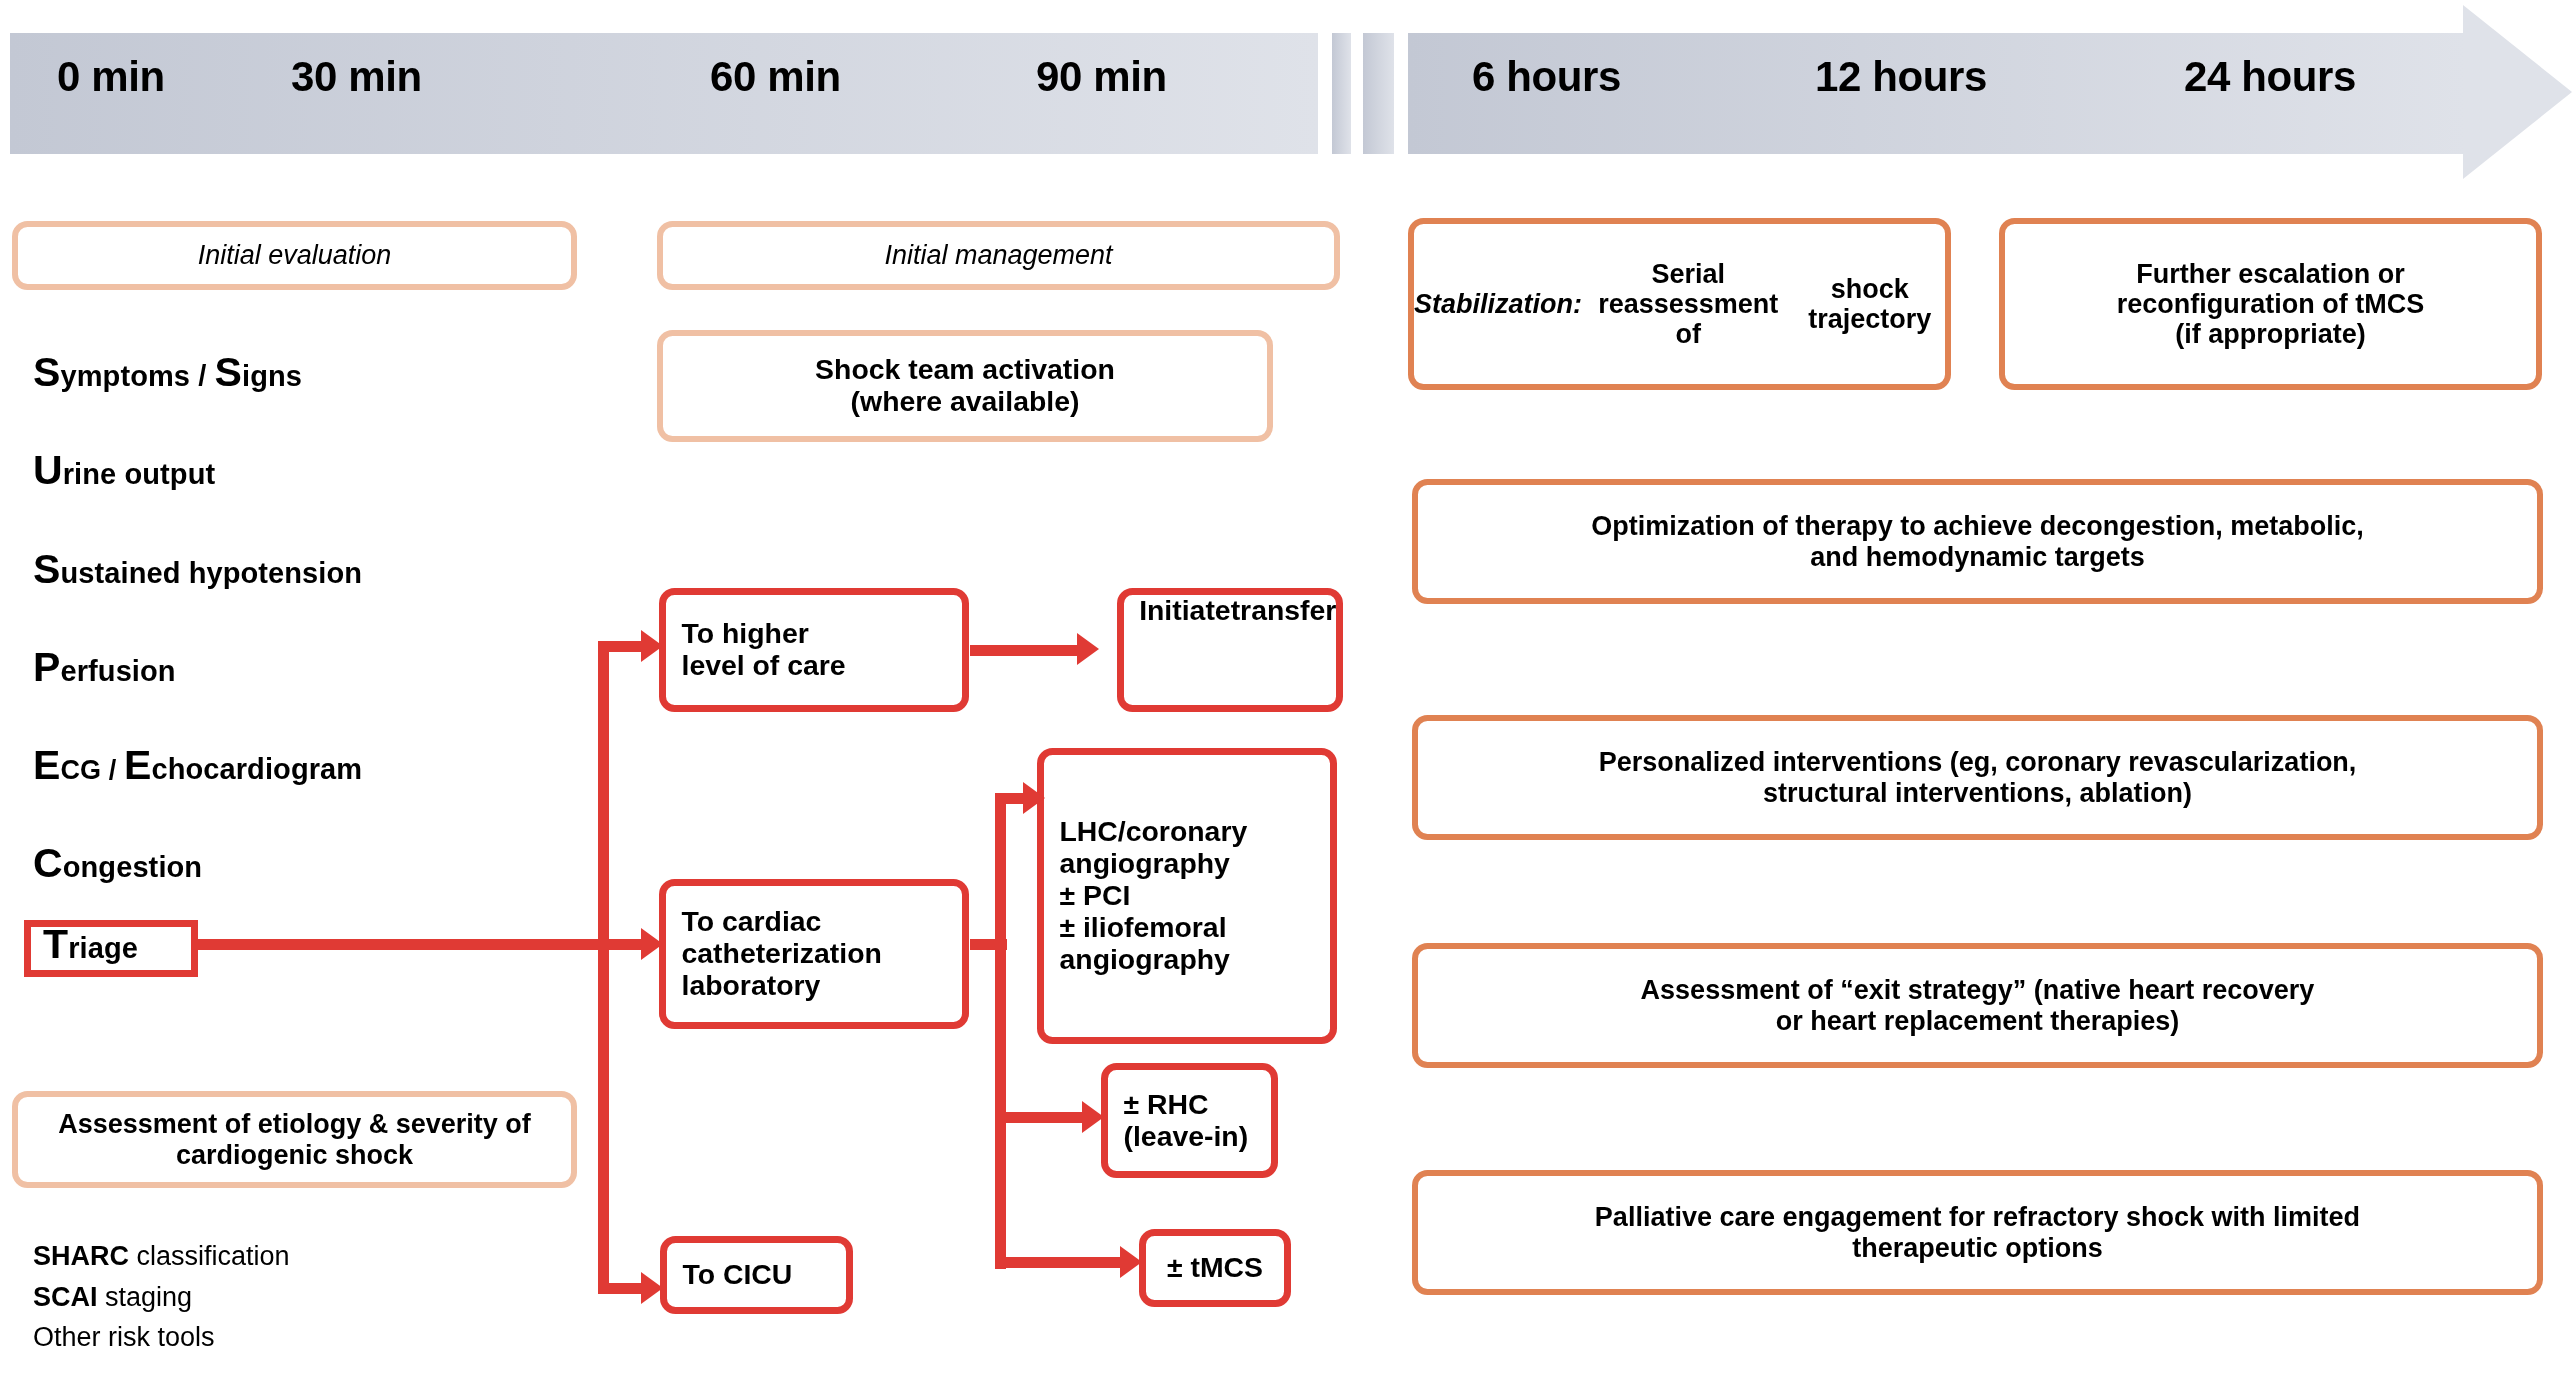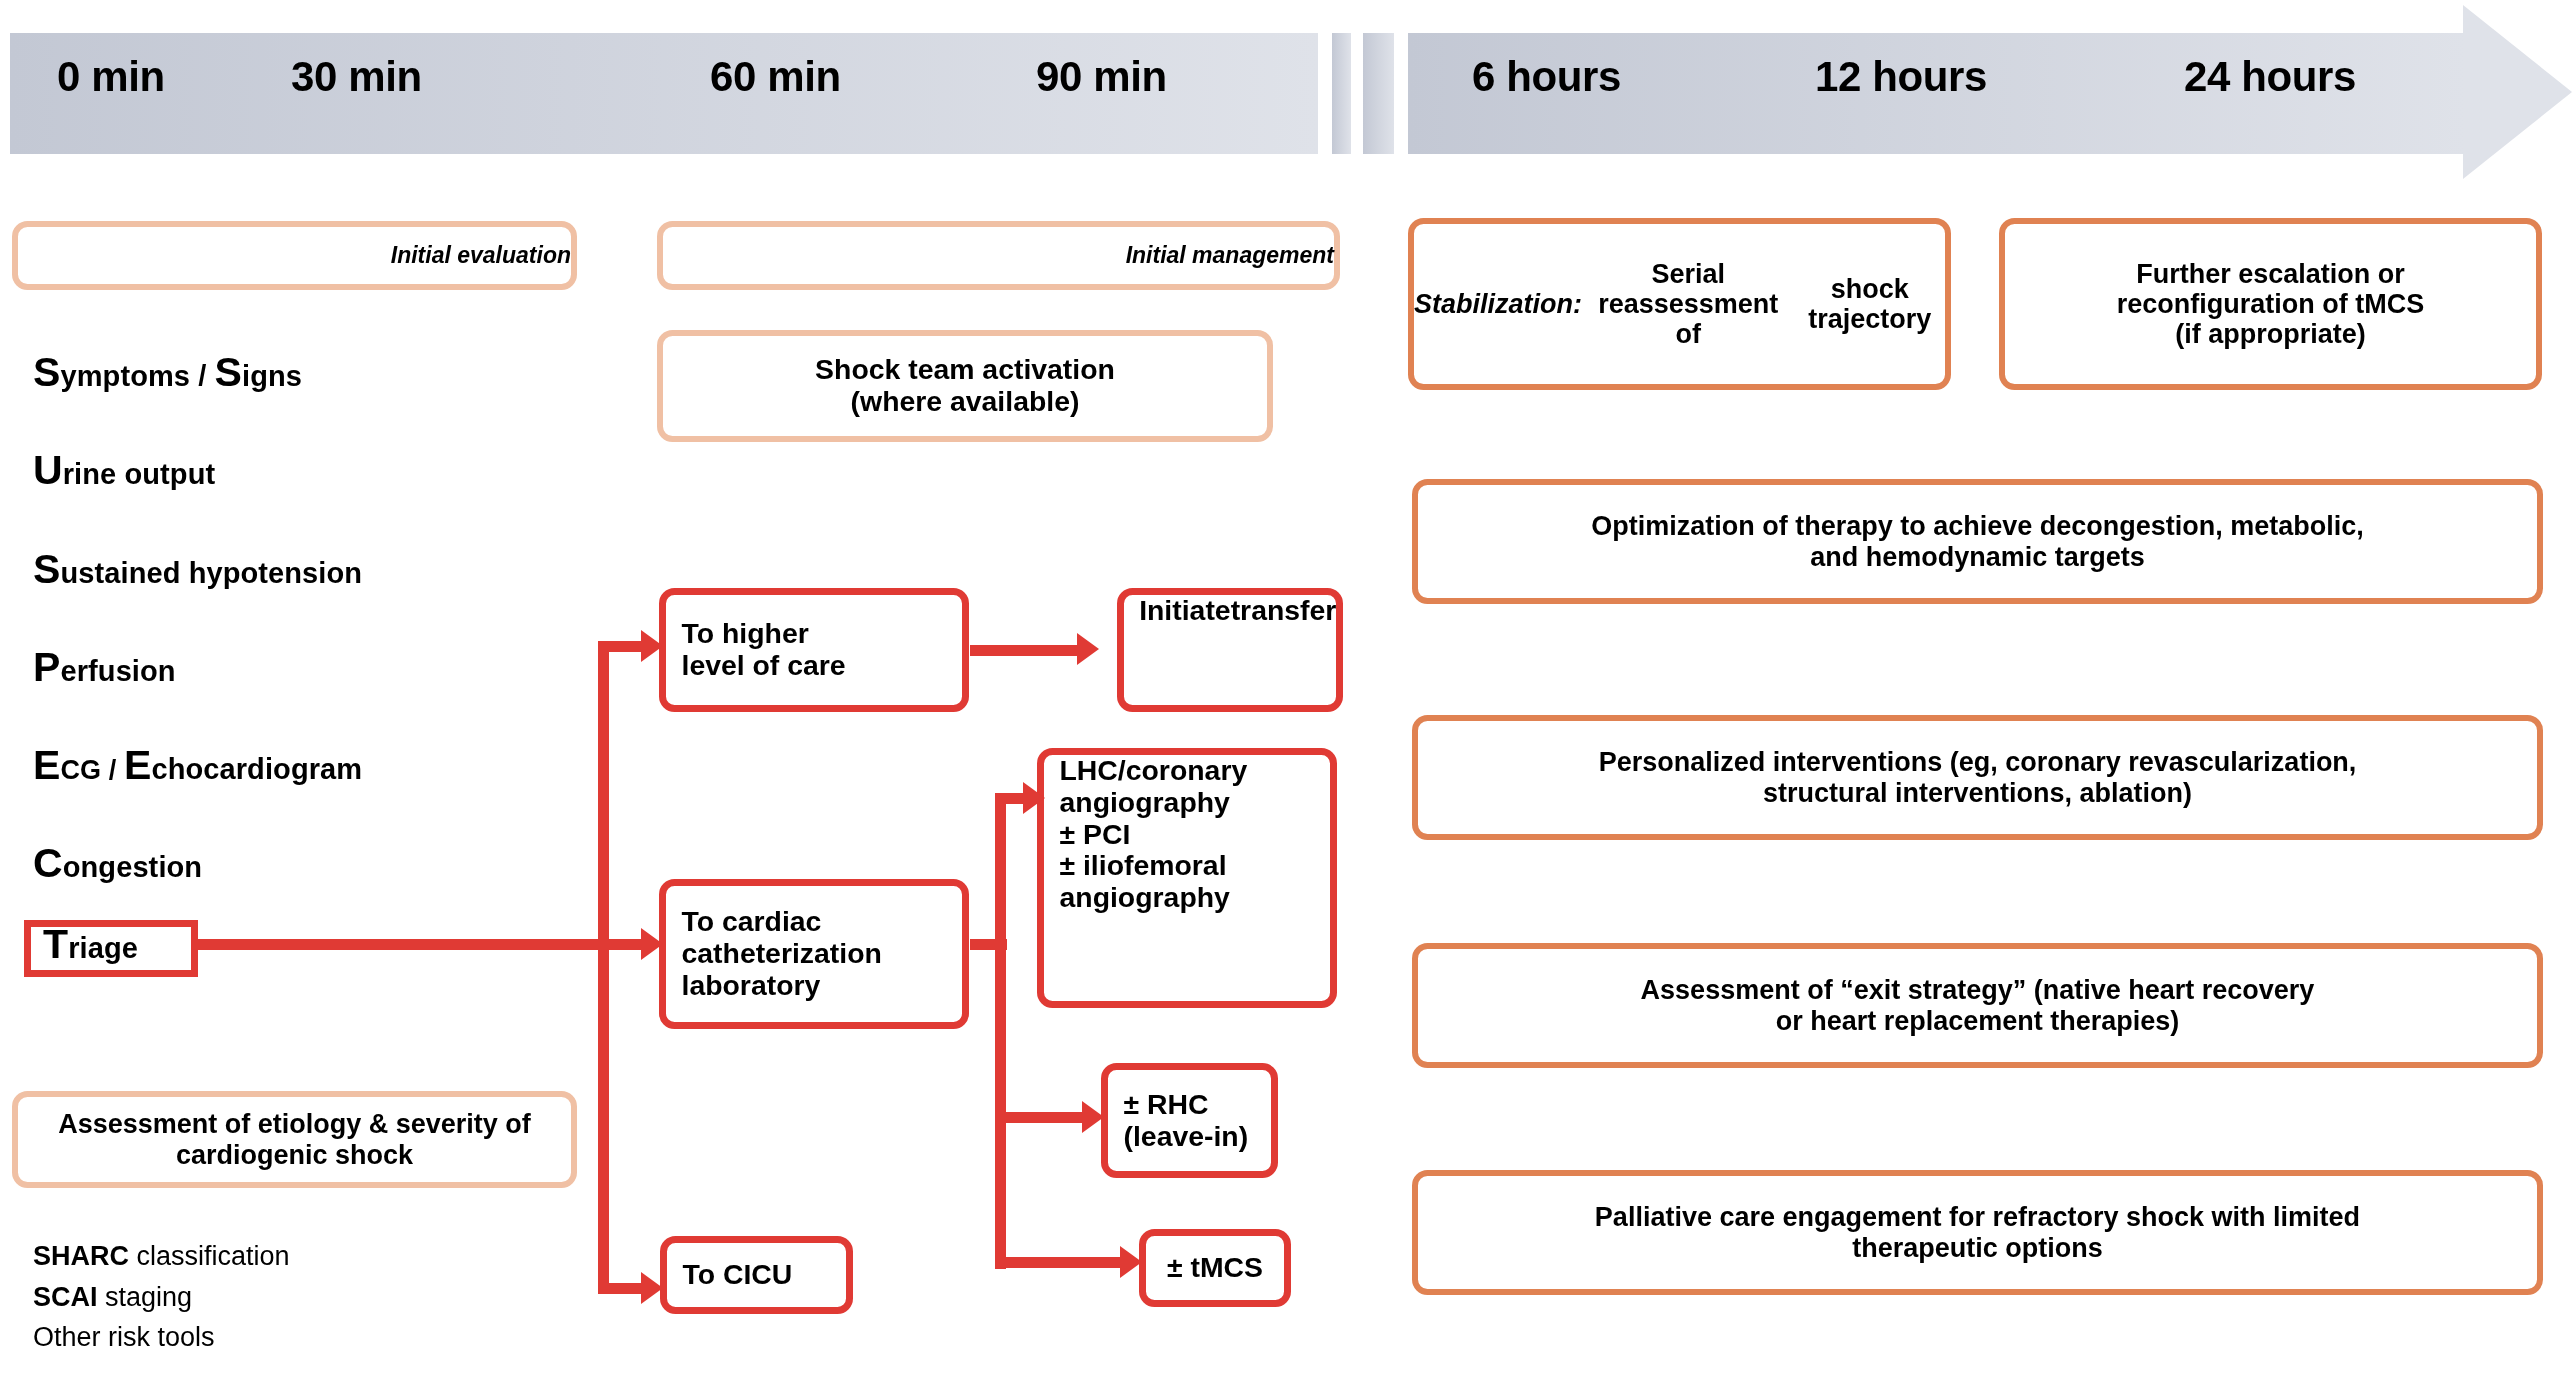--- a/index.html
+++ b/index.html
@@ -71,23 +71,22 @@
     border: 7.8px solid #e03a34;
     border-radius: 15.5px;
   }
   .box-red-sharp {
     border: 7.8px solid #e03a34;
     border-radius: 0;
     justify-content: flex-start;
   }
   .hdr-italic {
     font-style: italic;
-    font-weight: 700;
-    font-size: 23px;
-    justify-content: flex-end;
+    font-weight: 400;
+    font-size: 27px;
   }
   .t30 { font-size: 27px; font-weight: 700; }
   .t32 { font-size: 28.4px; font-weight: 700; }
   .left-align {
     justify-content: flex-start;
     text-align: left;
     padding-left: 15.5px;
   }
 
   
@@ -211,21 +210,21 @@
     <span>Initiate</span>
     <span>transfer</span>
   </div>
 
   <div class="box box-red t32 left-align" style="left:659px; top:879px; width:310px; height:150px; flex-direction:column; align-items:flex-start; justify-content:center;">
     <span>To cardiac</span>
     <span>catheterization</span>
     <span>laboratory</span>
   </div>
 
-  <div class="box box-red t32 left-align" style="left:1037px; top:748px; width:300px; height:260px; flex-direction:column; align-items:flex-start; justify-content:flex-start;">
+  <div class="box box-red t32 left-align" style="left:1037px; top:748px; width:300px; height:296px; flex-direction:column; align-items:flex-start; justify-content:center;">
     <span>LHC/coronary</span>
     <span>angiography</span>
     <span>± PCI</span>
     <span>± iliofemoral</span>
     <span>angiography</span>
   </div>
 
   <div class="box box-red t32 left-align" style="left:1101px; top:1063px; width:177px; height:115px; flex-direction:column; align-items:flex-start; justify-content:center;">
     <span>± RHC</span>
     <span>(leave-in)</span>

